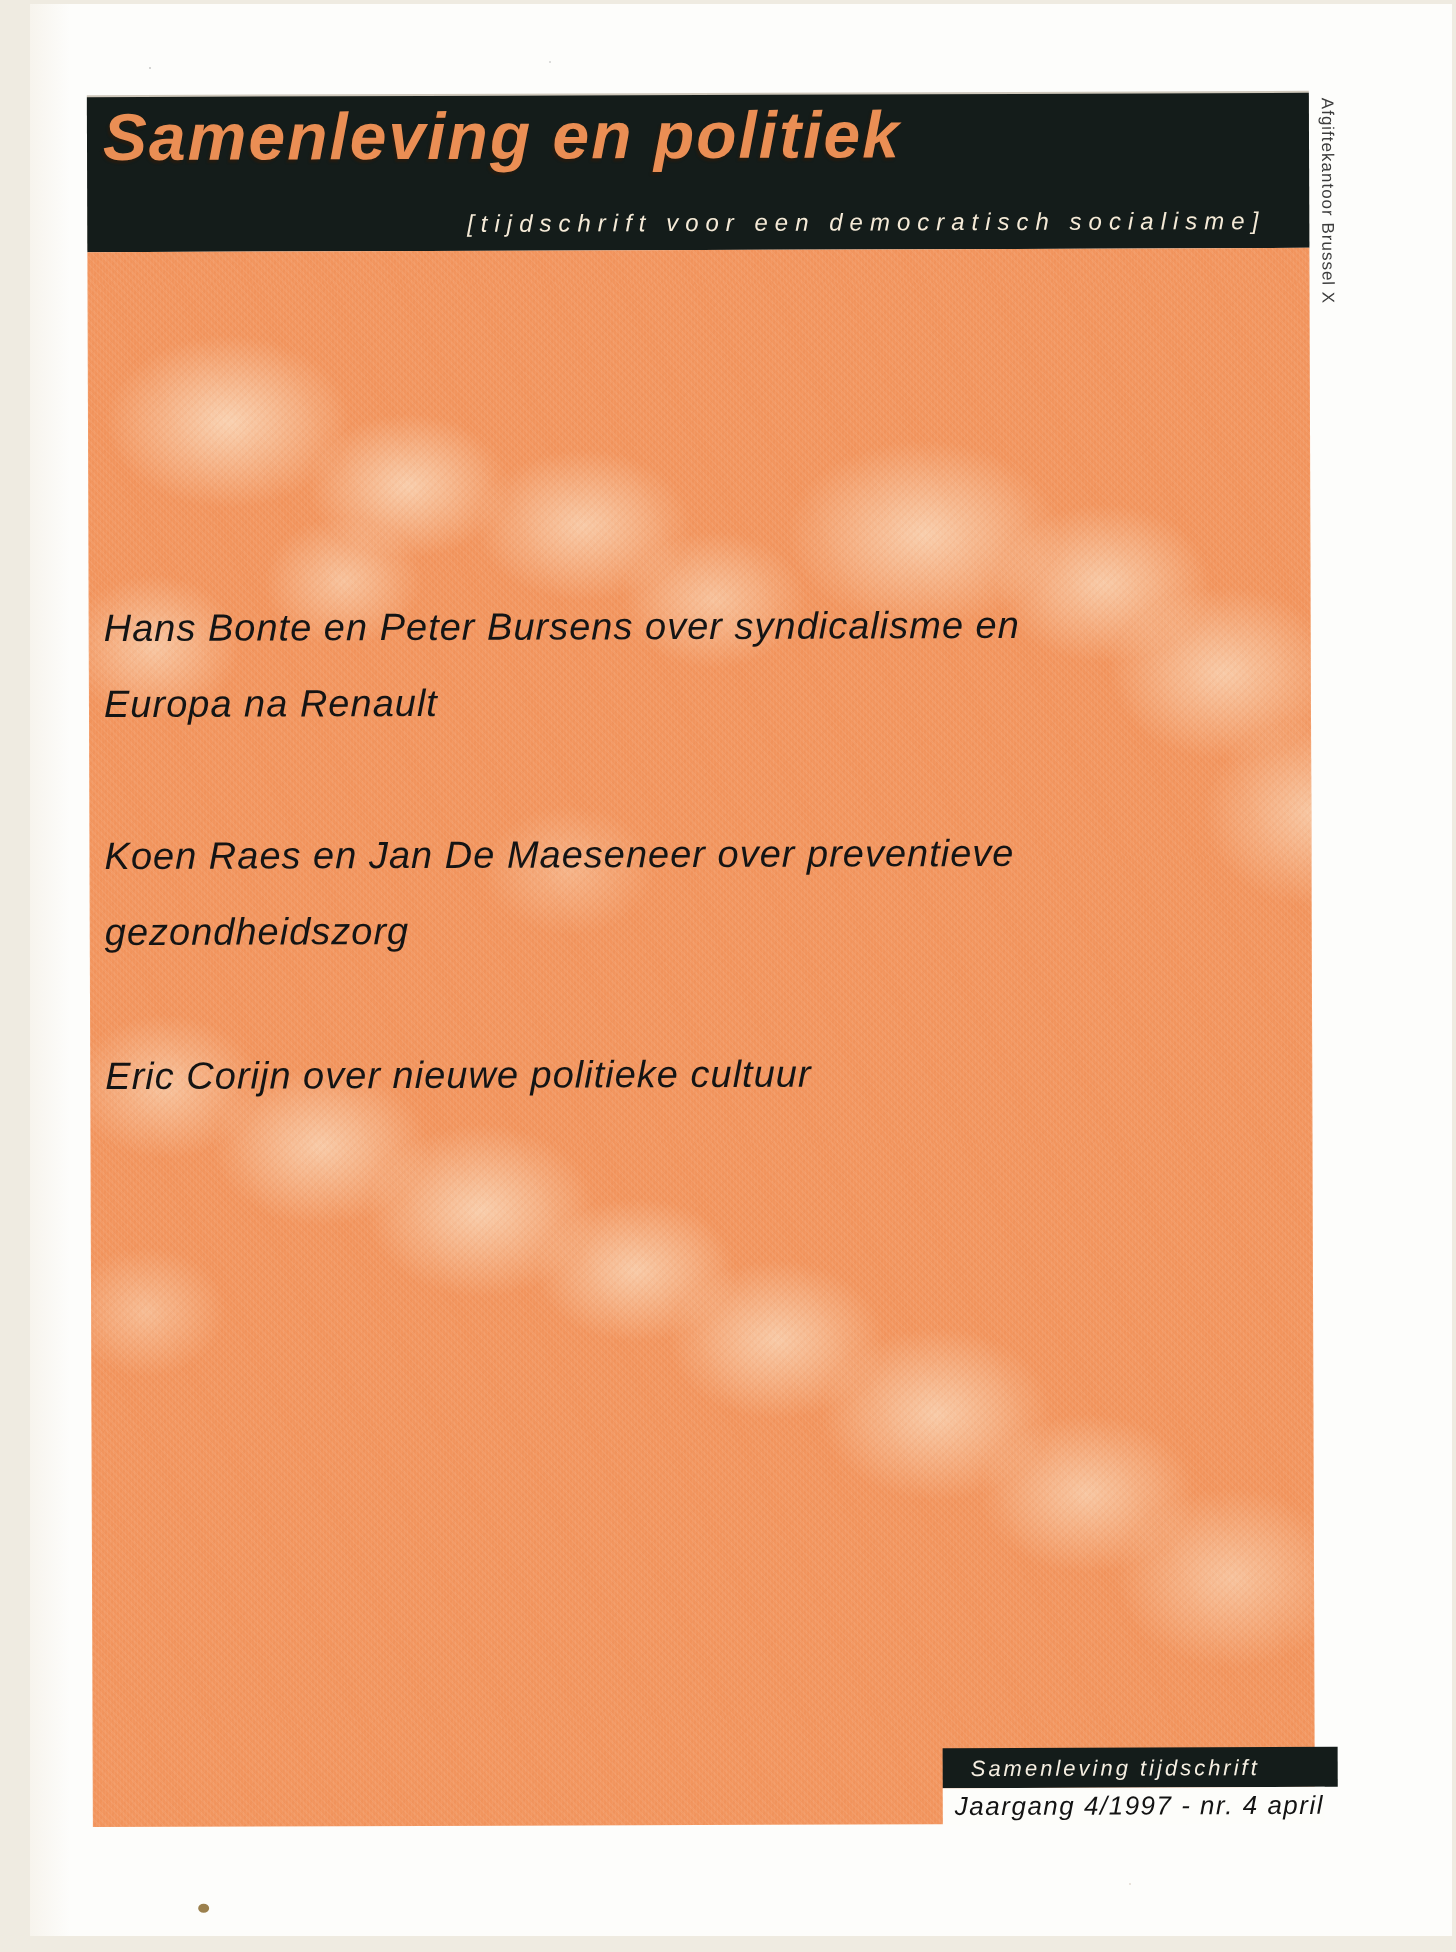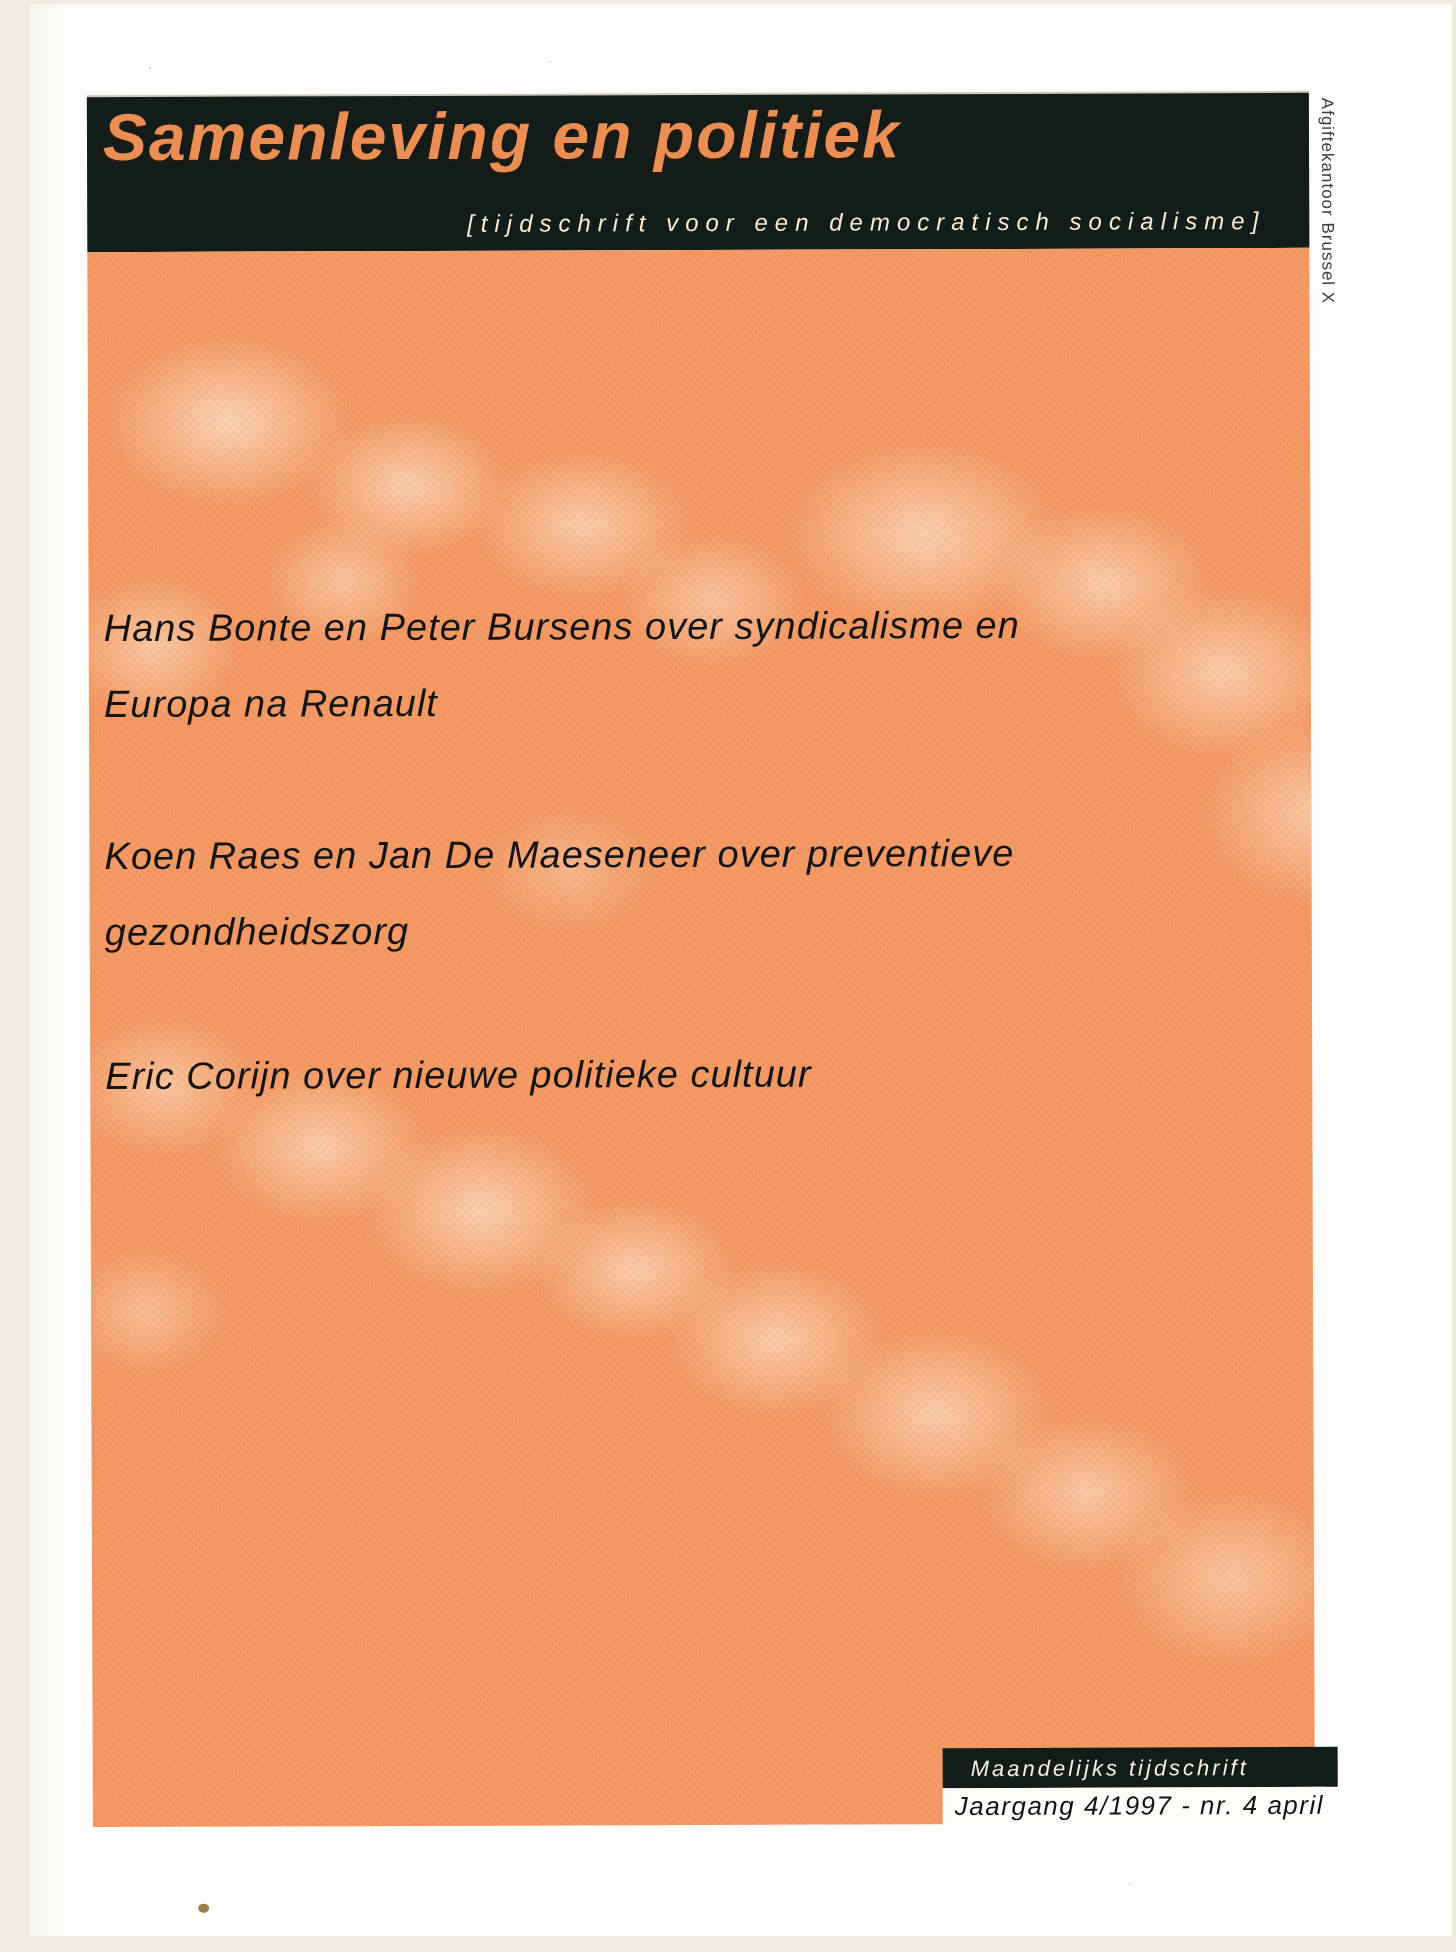--- a/index.html
+++ b/index.html
@@ -140,19 +140,19 @@
     </div>
 
     <div class="teaser teaser-3">
       <span>Eric Corijn over nieuwe politieke cultuur</span>
     </div>
 
     <div class="speck"></div>
   </div>
 
   <div class="footer-black">
-    <span class="txt">Maandelijks tijdschrift</span>
+    <span class="txt">Samenleving tijdschrift</span>
   </div>
   <div class="footer-white">
     <span class="txt">Jaargang 4/1997 - nr. 4 april</span>
   </div>
 
 </div>
 
 </body></html>

